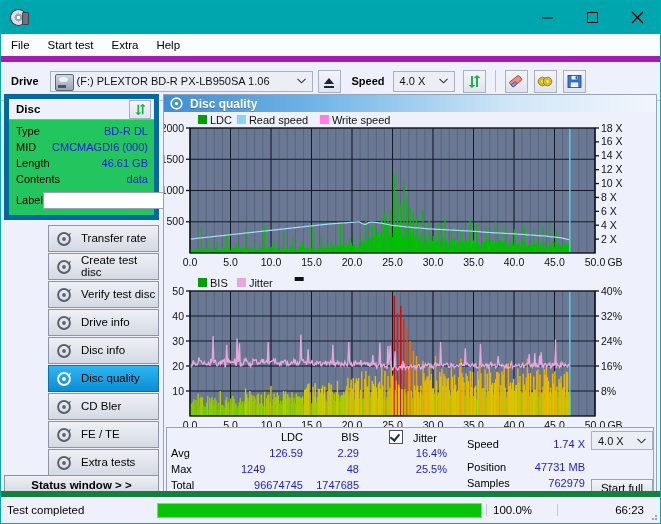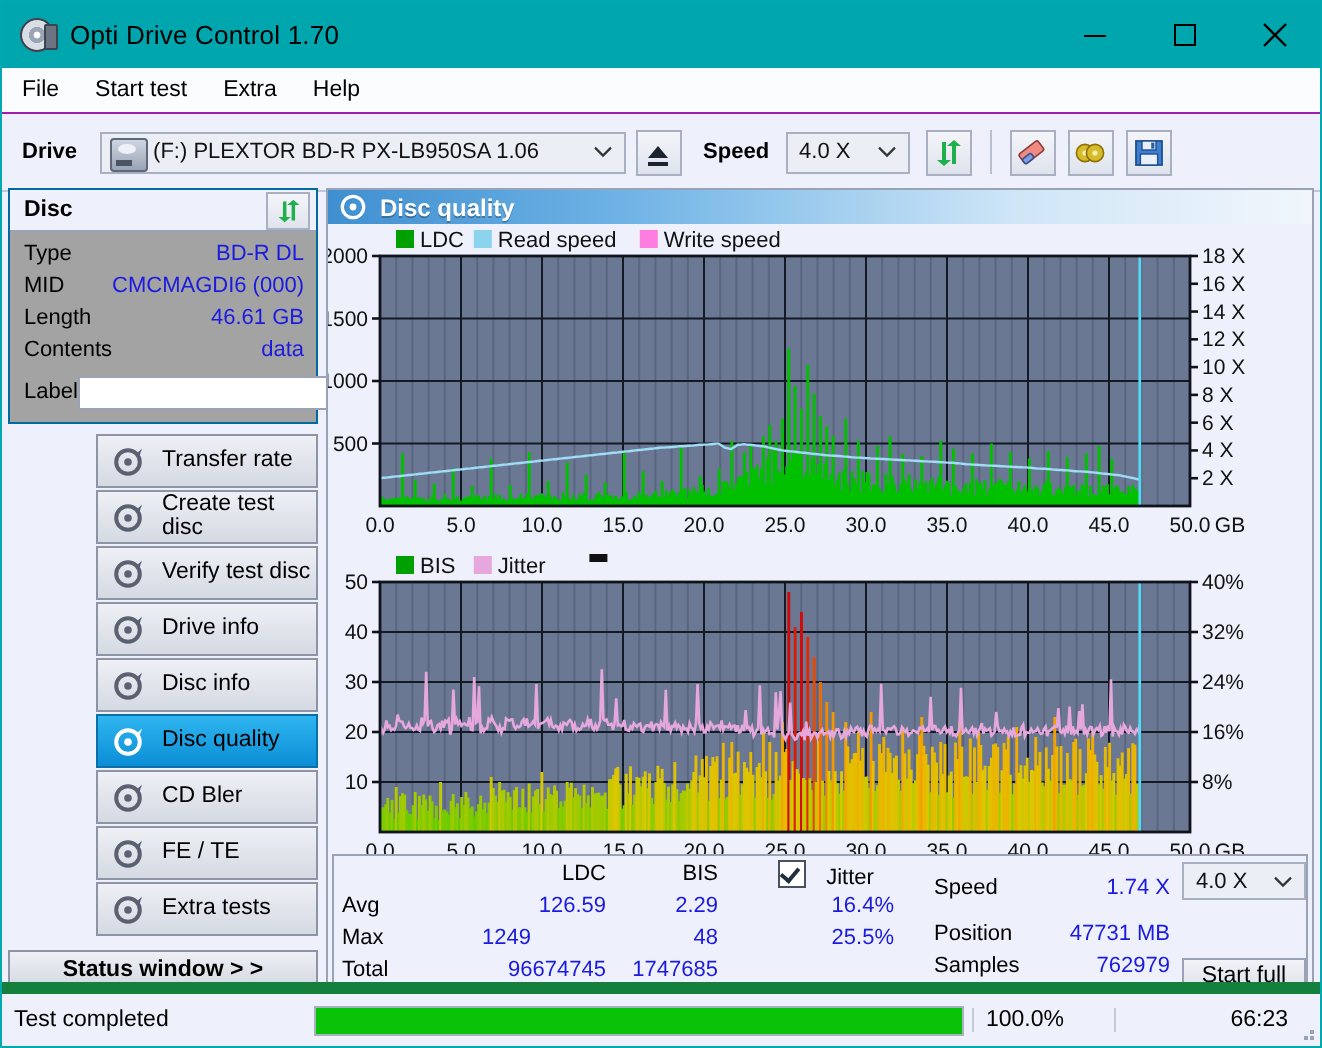--- a/index.html
+++ b/index.html
@@ -17,21 +17,21 @@
   .title-icon{width:17px;height:17px;margin-left:9px;margin-right:8px;border-radius:50%;
     background:radial-gradient(circle at 50% 50%, #ffffff 0 14%, #9aa6b5 15% 33%, #d8dde6 34% 62%, #7e8a99 63% 82%, #4a5563 83% 100%);
     box-shadow:0 0 0 1px #3a4450 inset;position:relative;}
   .title-icon:after{content:"";position:absolute;right:-2px;top:3px;width:5px;height:11px;background:#6b7380;border:1px solid #3a4450;border-radius:1px;}
   .title-text{color:#000;font-size:13px;letter-spacing:.1px;}
   .win-btns{position:absolute;right:0;top:0;height:33px;display:flex;}
   .win-btn{width:45px;height:33px;display:flex;align-items:center;justify-content:center;color:#000;font-size:14px;}
   .win-btn svg{display:block;}
 
   
-  .menubar{height:22px;background:#fbfcfe;display:flex;align-items:center;padding-left:10px;gap:18px;border-bottom:1px solid #a21caf;}
+  .menubar{height:22px;background:#fbfcfe;display:flex;align-items:center;padding-left:10px;gap:18px;border-bottom:6px solid #a21caf;}
   .menubar span{font-size:11.5px;color:#000;}
 
   
   .drivebar{height:38px;background:#eef0fb;display:flex;align-items:center;padding-left:10px;border-bottom:1px solid #bfc6d8;}
   .lbl-bold{font-weight:bold;font-size:11px;color:#000;}
   .combo{height:21px;background:#eceef6;border:1px solid #a9b0c2;display:flex;align-items:center;
     box-sizing:border-box;position:relative;font-size:11px;color:#111;}
   .combo .chev{position:absolute;right:6px;top:50%;transform:translateY(-50%);}
   .drive-combo{width:263px;margin-left:11px;padding-left:26px;}
   .drive-glyph{position:absolute;left:4px;top:2px;width:17px;height:15px;
@@ -46,21 +46,21 @@
   .speed-combo{width:62px;margin-left:8px;padding-left:6px;}
   .sep{width:1px;height:22px;background:#b9c0d0;margin:0 9px;}
   .tool-refresh{margin-left:8px;}
   .tool-ic{display:block;}
 
   
   .main{position:absolute;top:93px;left:0;right:0;bottom:27px;}
 
   
   .sidebar{position:absolute;left:3px;top:0;width:155px;bottom:0;}
-  .disc-panel{border:1px solid #0369a1;background:#a3a3a3;box-sizing:border-box;}
+  .disc-panel{border:5px solid #0369a1;background:#22c55e;box-sizing:border-box;}
   .disc-head{height:20px;background:#eef0fb;border-bottom:1px solid #9aa2b6;display:flex;align-items:center;padding-left:7px;position:relative;}
   .disc-head b{font-size:11.5px;}
   .disc-head .hbtn{position:absolute;right:3px;top:1px;width:20px;height:17px;background:linear-gradient(#f4f5f9,#dfe3ed);border:1px solid #a9b0c2;display:flex;align-items:center;justify-content:center;}
   .disc-rows{padding:3px 6px 4px 7px;}
   .drow{display:flex;justify-content:space-between;align-items:center;height:16px;font-size:11px;}
   .drow .k{color:#000;}
   .drow .v{color:#1a1ae0;}
   .label-row{display:flex;align-items:center;height:22px;margin-top:2px;}
   .label-row .k{width:40px;}
   .label-input{flex:1;height:17px;background:#fff;border:1px solid #9aa2b6;box-sizing:border-box;}
@@ -102,21 +102,20 @@
   .st-time{width:86px;text-align:right;padding-right:16px;font-size:11.5px;border-left:1px solid #c3c9d8;}
   .grip{position:absolute;right:2px;bottom:2px;width:10px;height:10px;}
 </style>
 </head>
 <body>
 
 <div id="app">
 
   <div class="titlebar">
     <div class="title-icon"></div>
-    <div class="title-text">Opti Drive Control 1.70</div>
     <div class="win-btns">
       <div class="win-btn">
         <svg width="13" height="13" viewBox="0 0 13 13">
             <line x1="1" y1="7" x2="12" y2="7" stroke="#000" stroke-width="1"></line>
           </svg>
       </div>
       <div class="win-btn">
         <svg width="13" height="13" viewBox="0 0 13 13">
             <rect x="1.5" y="1.5" width="10" height="10" fill="none" stroke="#000" stroke-width="1"></rect>
           </svg>

